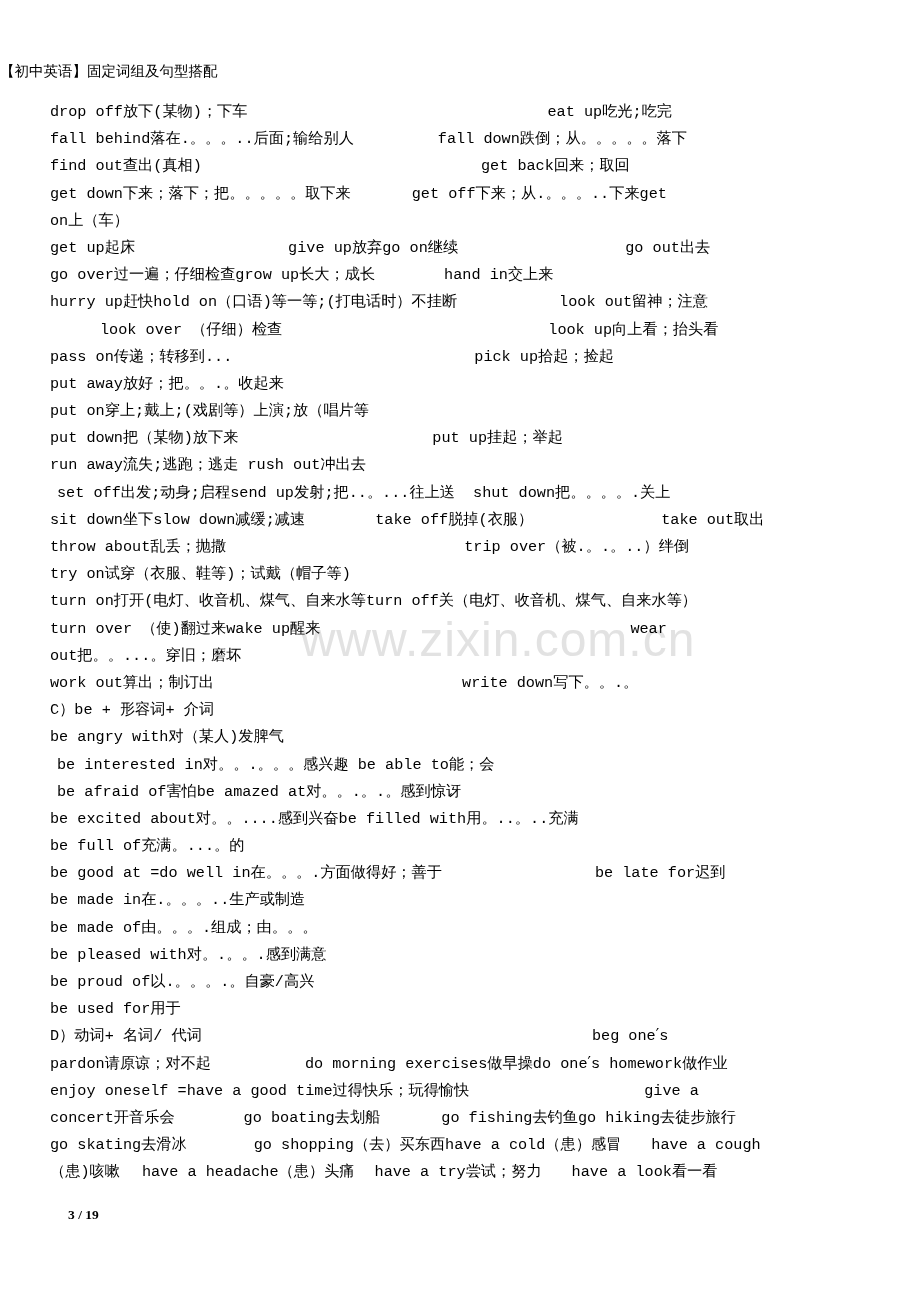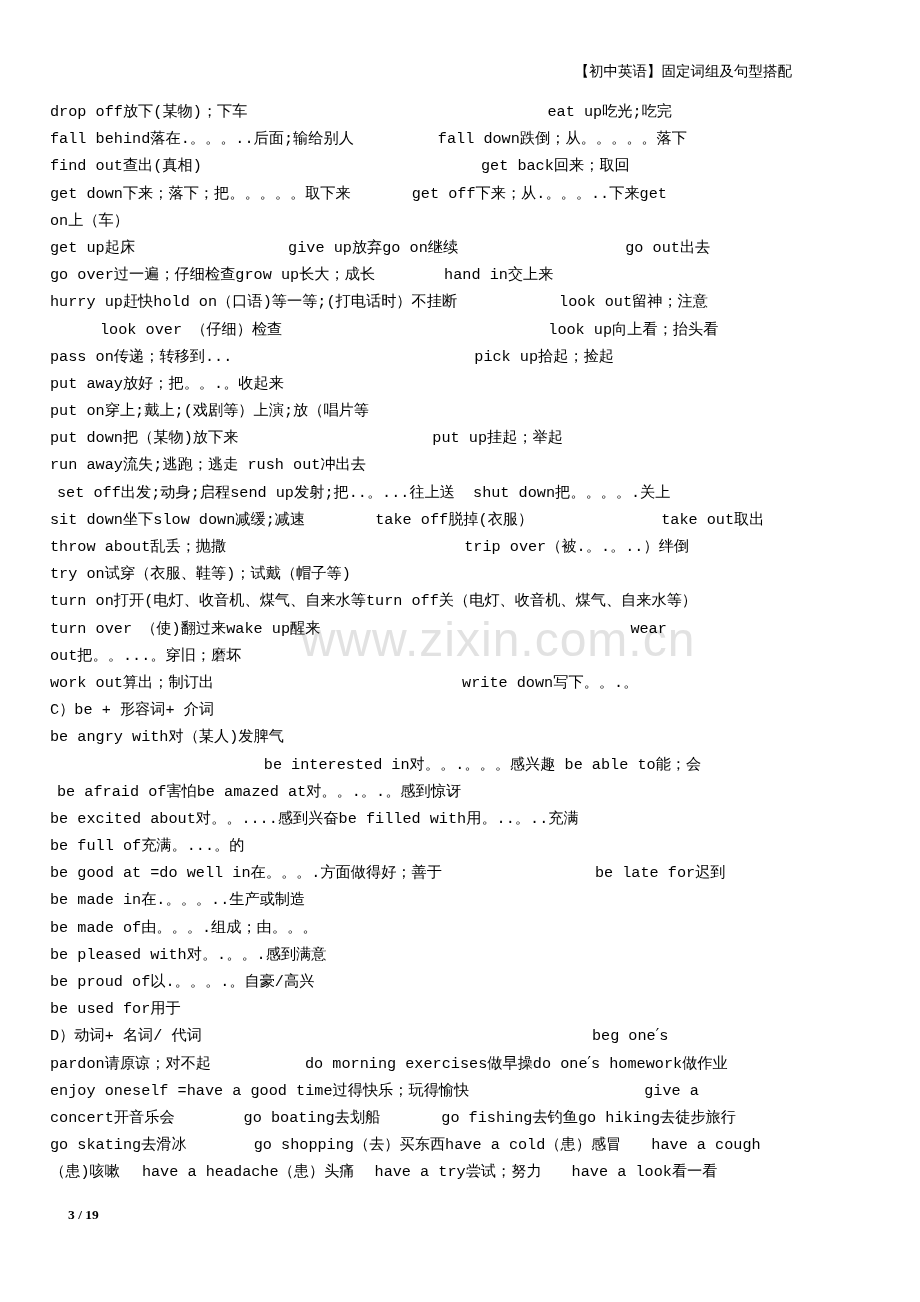--- a/index.html
+++ b/index.html
@@ -38,21 +38,21 @@
     user-select: none;
     z-index: 0;
     text-align: center;
   }
 
   .doc-title {
     position: absolute;
     left: 0;
     top: 62px;
     width: 792px;
-    text-align: right;
+    text-align: left;
     font-family: Liberation Serif, serif;
     font-size: 14.5px;
     line-height: 18px;
     color: #000;
     z-index: 2;
   }
 
   .body-block {
     position: absolute;
     left: 50px;
@@ -124,21 +124,21 @@
       <div class="line" style="padding-left: 7px;"><span class="en">set off</span><span class="cn">出发</span><span class="en">;</span><span class="cn">动身</span><span class="en">;</span><span class="cn">启程</span><span class="en">send up</span><span class="cn">发射</span><span class="en">;</span><span class="cn">把</span><span class="en">..</span><span class="cn">。</span><span class="en">...</span><span class="cn">往上送</span><span class="gap" style="width: 18px;"></span><span class="en">shut down</span><span class="cn">把。。。。</span><span class="en">.</span><span class="cn">关上</span></div>
       <div class="line"><span class="en">sit down</span><span class="cn">坐下</span><span class="en">slow down</span><span class="cn">减缓</span><span class="en">;</span><span class="cn">减速</span><span class="gap" style="width: 70px;"></span><span class="en">take off</span><span class="cn">脱掉</span><span class="en">(</span><span class="cn">衣服）</span><span class="gap" style="width: 128px;"></span><span class="en">take out</span><span class="cn">取出</span></div>
       <div class="line"><span class="en">throw about</span><span class="cn">乱丢；抛撒</span><span class="gap" style="width: 238px;"></span><span class="en">trip over</span><span class="cn">（被</span><span class="en">.</span><span class="cn">。</span><span class="en">.</span><span class="cn">。</span><span class="en">..</span><span class="cn">）绊倒</span></div>
       <div class="line"><span class="en">try on</span><span class="cn">试穿（衣服、鞋等</span><span class="en">)</span><span class="cn">；试戴（帽子等</span><span class="en">)</span></div>
       <div class="line"><span class="en">turn on</span><span class="cn">打开</span><span class="en">(</span><span class="cn">电灯、收音机、煤气、自来水等</span><span class="en">turn off</span><span class="cn">关（电灯、收音机、煤气、自来水等）</span></div>
       <div class="line"><span class="en">turn over </span><span class="cn">（使</span><span class="en">)</span><span class="cn">翻过来</span><span class="en">wake up</span><span class="cn">醒来</span><span class="gap" style="width: 310px;"></span><span class="en">wear</span></div>
       <div class="line"><span class="en">out</span><span class="cn">把。。</span><span class="en">...</span><span class="cn">。穿旧；磨坏</span></div>
       <div class="line"><span class="en">work out</span><span class="cn">算出；制订出</span><span class="gap" style="width: 248px;"></span><span class="en">write down</span><span class="cn">写下。。</span><span class="en">.</span><span class="cn">。</span></div>
       <div class="line"><span class="en">C</span><span class="cn">）</span><span class="en">be + </span><span class="cn">形容词</span><span class="en">+ </span><span class="cn">介词</span></div>
       <div class="line"><span class="en">be angry with</span><span class="cn">对（某人</span><span class="en">)</span><span class="cn">发脾气</span></div>
-      <div class="line" style="padding-left: 7px; text-align: center;"><span class="en">be interested in</span><span class="cn">对。。</span><span class="en">.</span><span class="cn">。。。感兴趣</span><span class="en">  be able to</span><span class="cn">能；会</span></div>
+      <div class="line" style="padding-left: 7px;"><span class="en">be interested in</span><span class="cn">对。。</span><span class="en">.</span><span class="cn">。。。感兴趣</span><span class="en">  be able to</span><span class="cn">能；会</span></div>
       <div class="line" style="padding-left: 7px;"><span class="en">be afraid of</span><span class="cn">害怕</span><span class="en">be amazed at</span><span class="cn">对。。</span><span class="en">.</span><span class="cn">。</span><span class="en">.</span><span class="cn">。感到惊讶</span></div>
       <div class="line"><span class="en">be excited about</span><span class="cn">对。。</span><span class="en">....</span><span class="cn">感到兴奋</span><span class="en">be filled with</span><span class="cn">用。</span><span class="en">..</span><span class="cn">。</span><span class="en">..</span><span class="cn">充满</span></div>
       <div class="line"><span class="en">be full of</span><span class="cn">充满。</span><span class="en">...</span><span class="cn">。的</span></div>
       <div class="line"><span class="en">be good at =do well in</span><span class="cn">在。。。</span><span class="en">.</span><span class="cn">方面做得好；善于</span><span class="gap" style="width: 153px;"></span><span class="en">be late for</span><span class="cn">迟到</span></div>
       <div class="line"><span class="en">be made in</span><span class="cn">在</span><span class="en">.</span><span class="cn">。。。</span><span class="en">..</span><span class="cn">生产或制造</span></div>
       <div class="line"><span class="en">be made of</span><span class="cn">由。。。</span><span class="en">.</span><span class="cn">组成；由。。。</span></div>
       <div class="line"><span class="en">be pleased with</span><span class="cn">对。</span><span class="en">.</span><span class="cn">。。</span><span class="en">.</span><span class="cn">感到满意</span></div>
       <div class="line"><span class="en">be proud of</span><span class="cn">以</span><span class="en">.</span><span class="cn">。。。</span><span class="en">.</span><span class="cn">。自豪</span><span class="en">/</span><span class="cn">高兴</span></div>
       <div class="line"><span class="en">be used for</span><span class="cn">用于</span></div>
       <div class="line"><span class="en">D</span><span class="cn">）动词</span><span class="en">+ </span><span class="cn">名词</span><span class="en">/ </span><span class="cn">代词</span><span class="gap" style="width: 390px;"></span><span class="en">beg one</span><span class="cn">′</span><span class="en">s</span></div>

